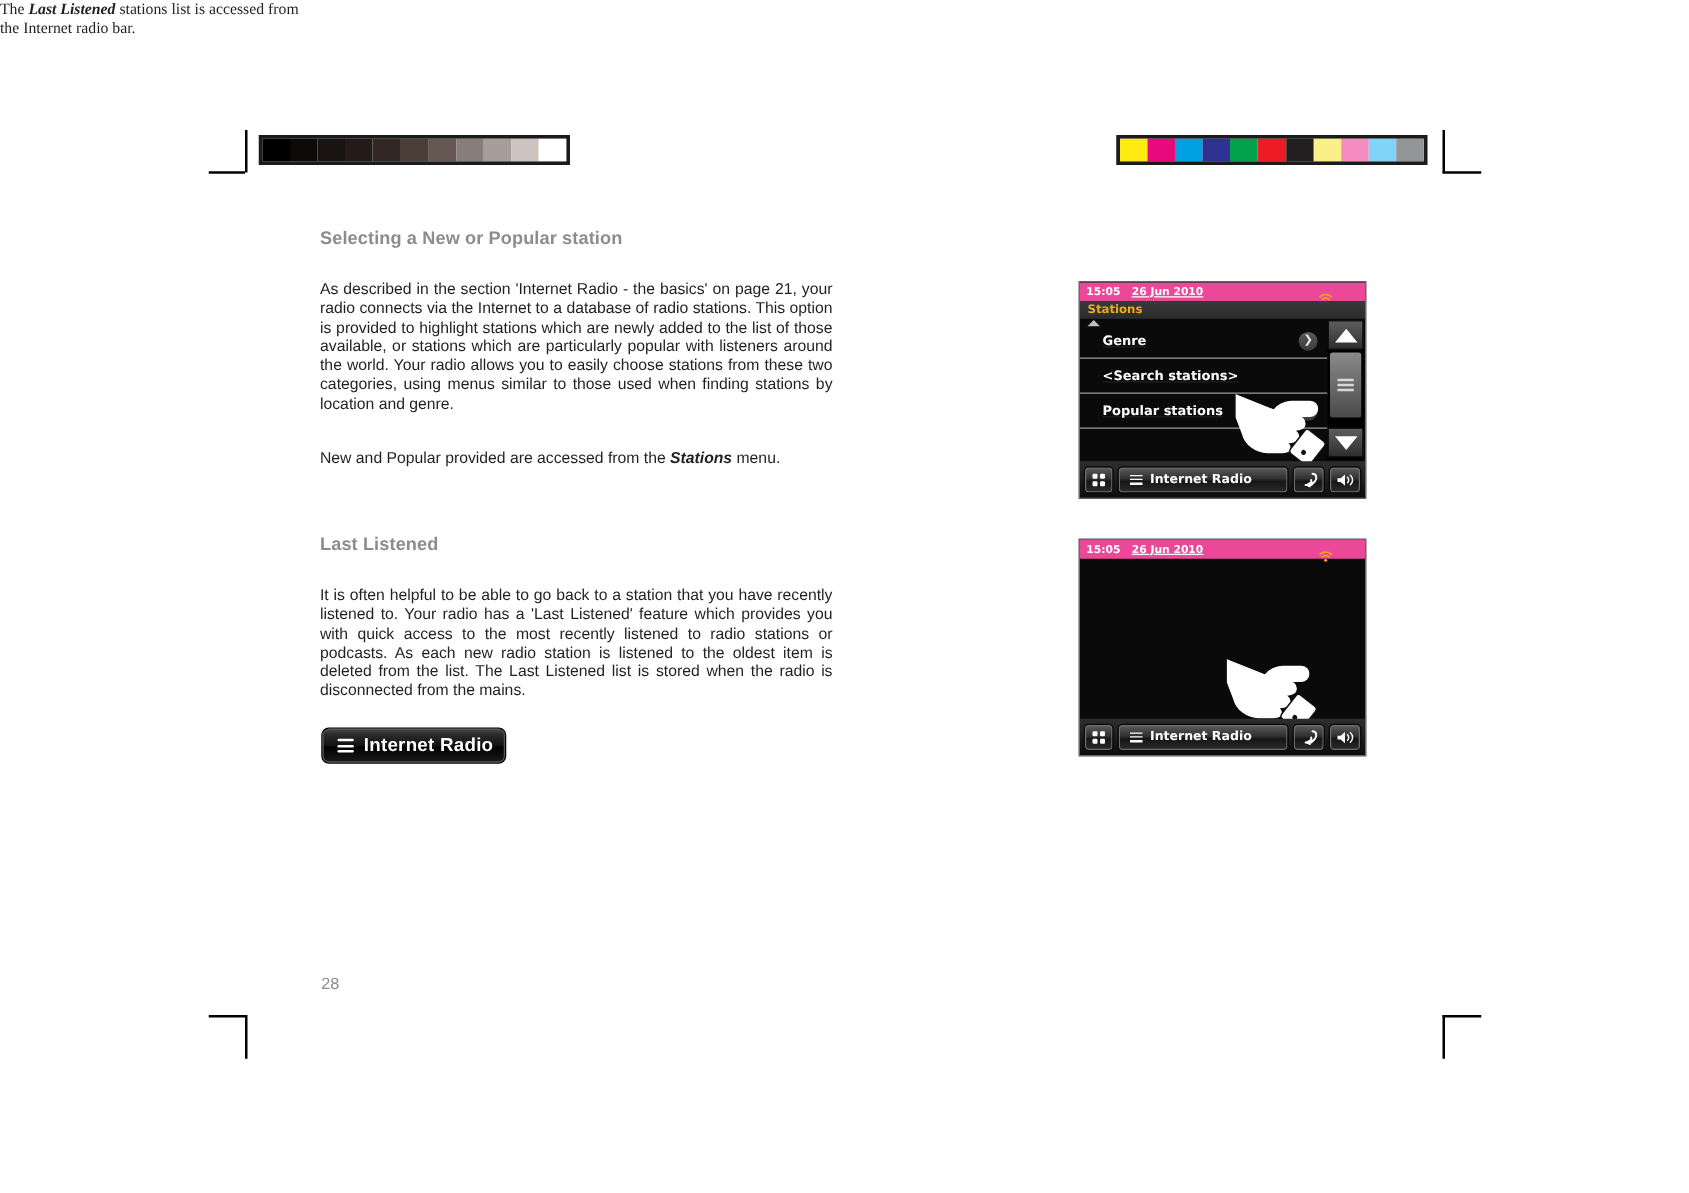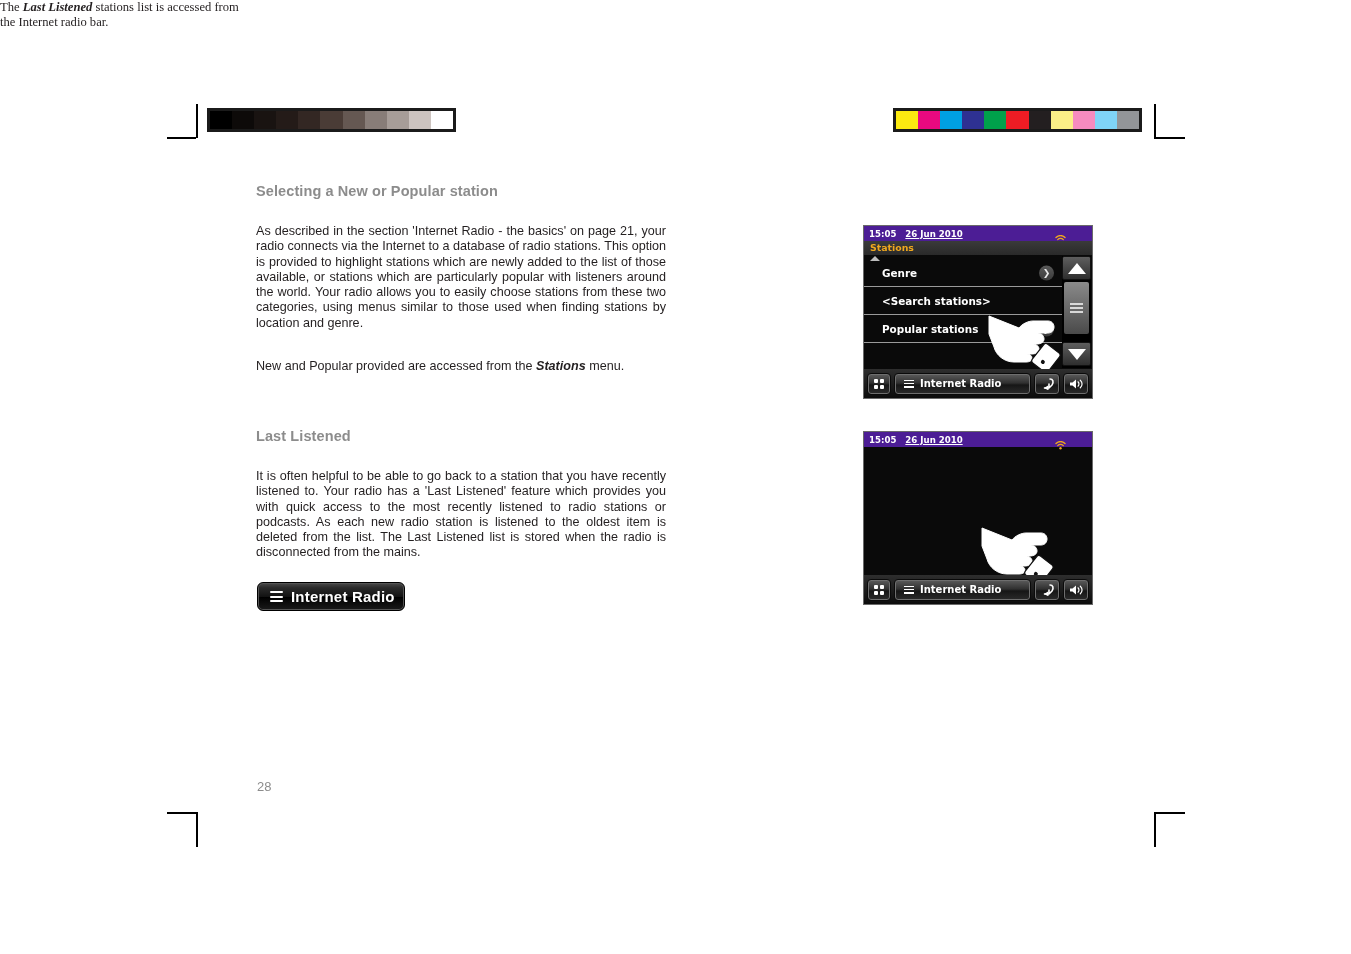--- a/index.html
+++ b/index.html
@@ -84,41 +84,41 @@
   .dev{
     position:absolute;
     background:#0a0a0a;
     border:1px solid #6a6a6a;
     box-sizing:border-box;
     overflow:hidden;
     font-family:"DejaVu Sans", sans-serif;
   }
   .dev .statusbar{
     position:absolute;left:0;top:0;right:0;height:15px;
-    background:#4c1d95;
+    background:#ec4899;
     display:flex;align-items:center;
   }
   .dev .statusbar .time{
     color:#fff;font-size:8.6px;font-weight:bold;margin-left:5px;letter-spacing:0px;
   }
   .dev .statusbar .date{
     color:#fff;font-size:8.6px;font-weight:bold;margin-left:9px;text-decoration:underline;
   }
   .wifi{
     position:absolute;right:26px;top:3px;width:11px;height:9px;
   }
   .dev .titlebar{
     position:absolute;left:0;top:15px;right:0;height:14px;
     background:linear-gradient(to bottom,#3a3a3a,#2a2a2a);
   }
   .dev .titlebar .t{
     color:#f0a81e;font-size:9.4px;font-weight:bold;margin-left:6px;line-height:14px;
   }
   .menu{
-    position:absolute;left:0;right:0;
+    position:absolute;left:0;right:0;text-decoration:underline;
   }
   .menu .row{
     position:relative;
     height:28px;
     border-bottom:1px solid #9a9a9a;
     display:flex;align-items:center;
     box-sizing:border-box;
   }
   .menu .row .txt{
     color:#fff;font-size:10.4px;font-weight:bold;margin-left:18px;letter-spacing:0px;

